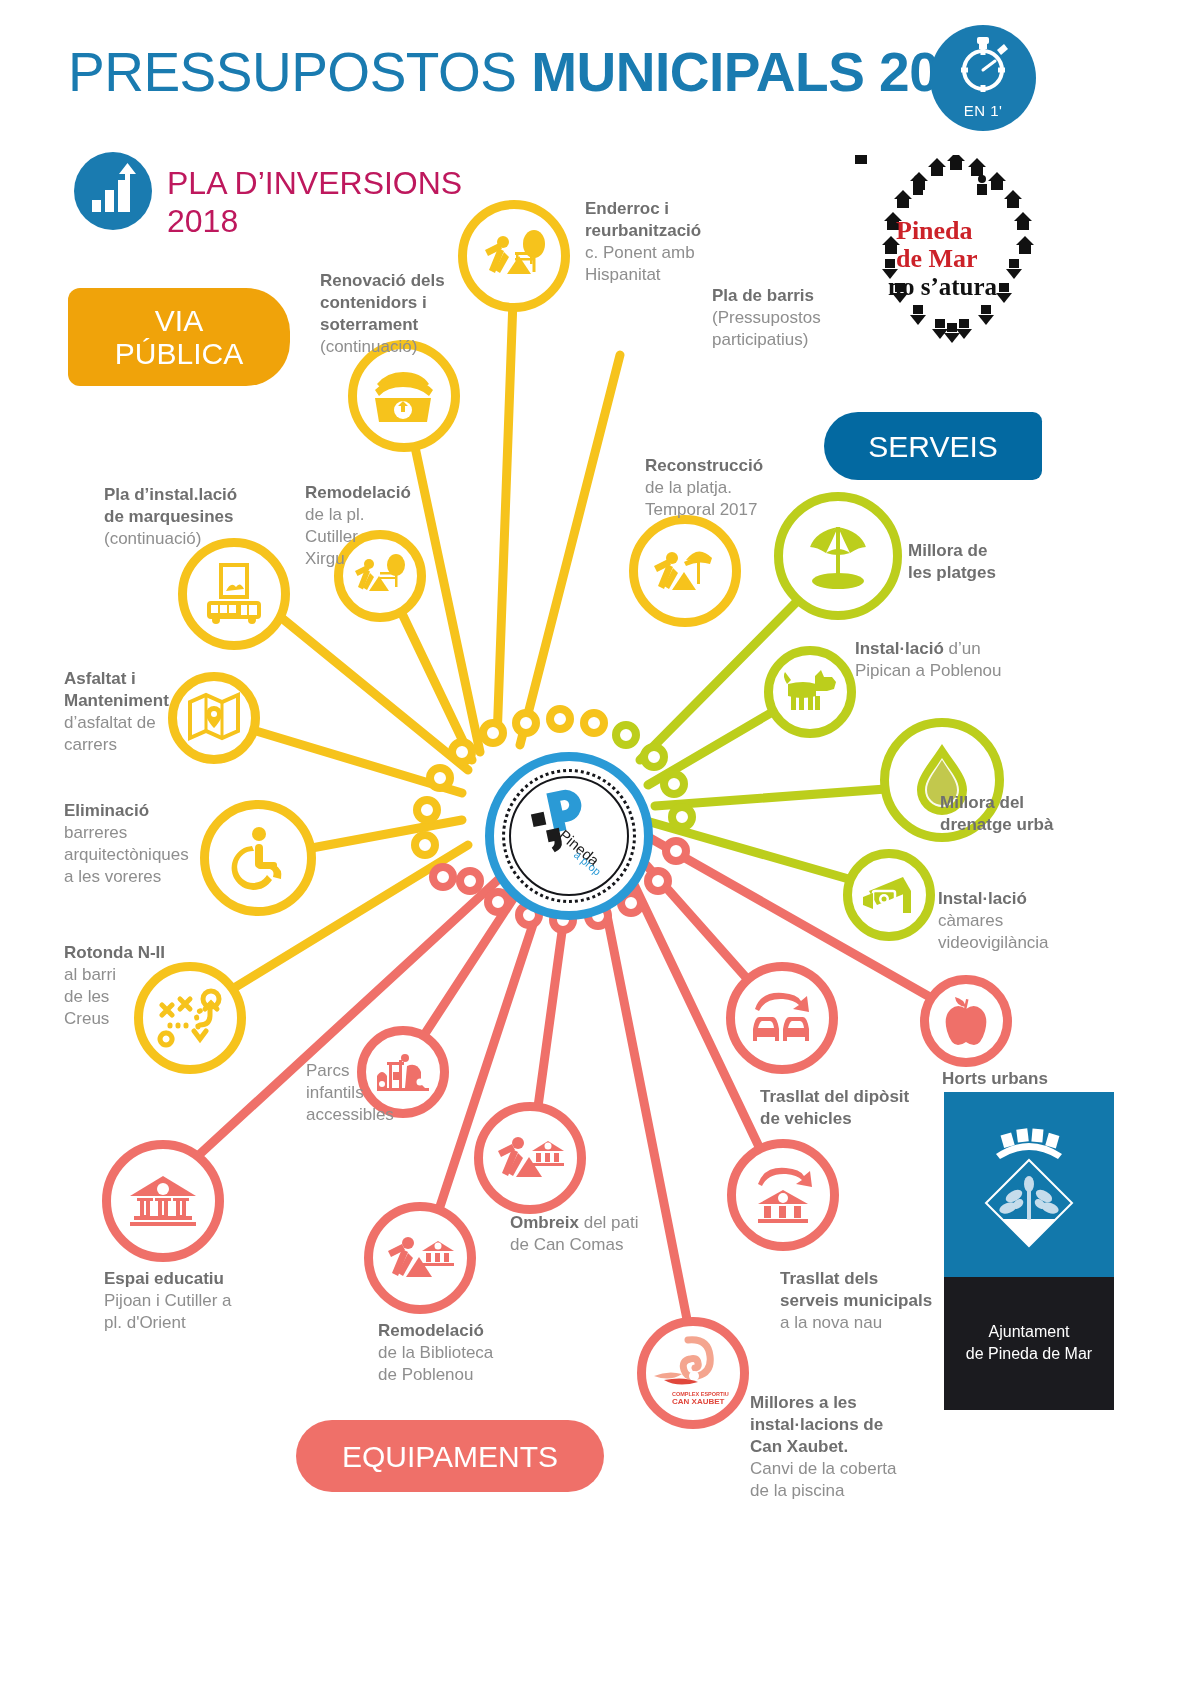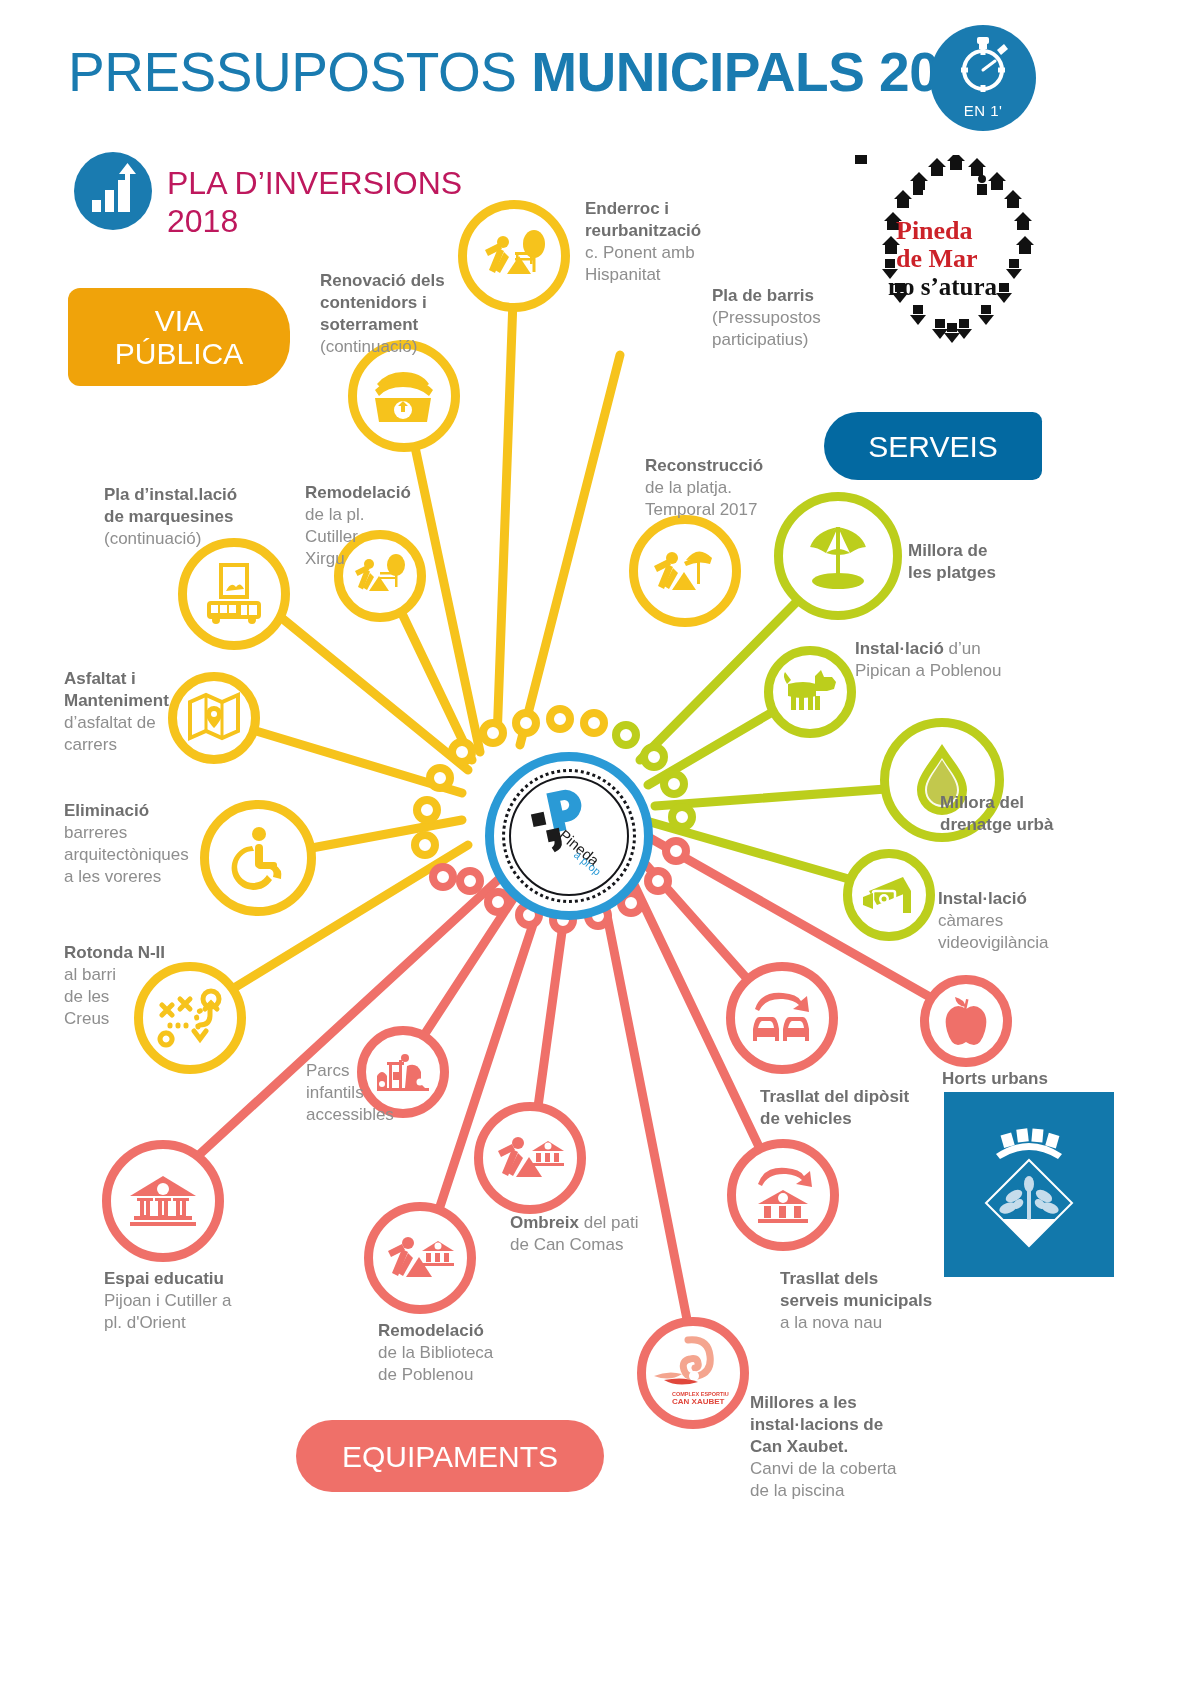--- a/index.html
+++ b/index.html
@@ -276,20 +276,26 @@
           <ellipse cx="85" cy="92" rx="5" ry="8"></ellipse>
           <ellipse cx="70" cy="104" rx="9" ry="5" transform="rotate(-30 70 104)"></ellipse>
           <ellipse cx="100" cy="104" rx="9" ry="5" transform="rotate(30 100 104)"></ellipse>
           <ellipse cx="64" cy="116" rx="9" ry="5" transform="rotate(-20 64 116)"></ellipse>
           <ellipse cx="106" cy="116" rx="9" ry="5" transform="rotate(20 106 116)"></ellipse>
           <ellipse cx="74" cy="112" rx="6" ry="4" transform="rotate(-40 74 112)"></ellipse>
           <ellipse cx="96" cy="112" rx="6" ry="4" transform="rotate(40 96 112)"></ellipse>
         </g>
       </svg>
     </div>
+    <div id="aj-bot">
+      <div class="aj-text">
+        <span>Ajuntament</span><br>
+        <span>de Pineda de Mar</span>
+      </div>
+    </div>
   </div>
 
   <div class="abs" id="hub">
     <div class="ring"></div>
     <div class="ring2"></div>
     <svg class="pw" width="74" height="64" viewBox="0 0 74 64">
       <path d="M28 2 h16 a16 16 0 0 1 0 32 h-6 v-12 h5 a5 5 0 0 0 0 -10 h-3 v30 h-12 z" fill="#2a9ad6" transform="rotate(-12 37 30)"></path>
       <rect x="8" y="24" width="13" height="13" fill="#1b1b1b" transform="rotate(-12 14 30)"></rect>
       <path d="M24 40 h13 v14 q0 7 -9 9 l-2 -5 q4 -2 4 -6 h-6 z" fill="#1b1b1b" transform="rotate(-12 30 50)"></path>
     </svg>

